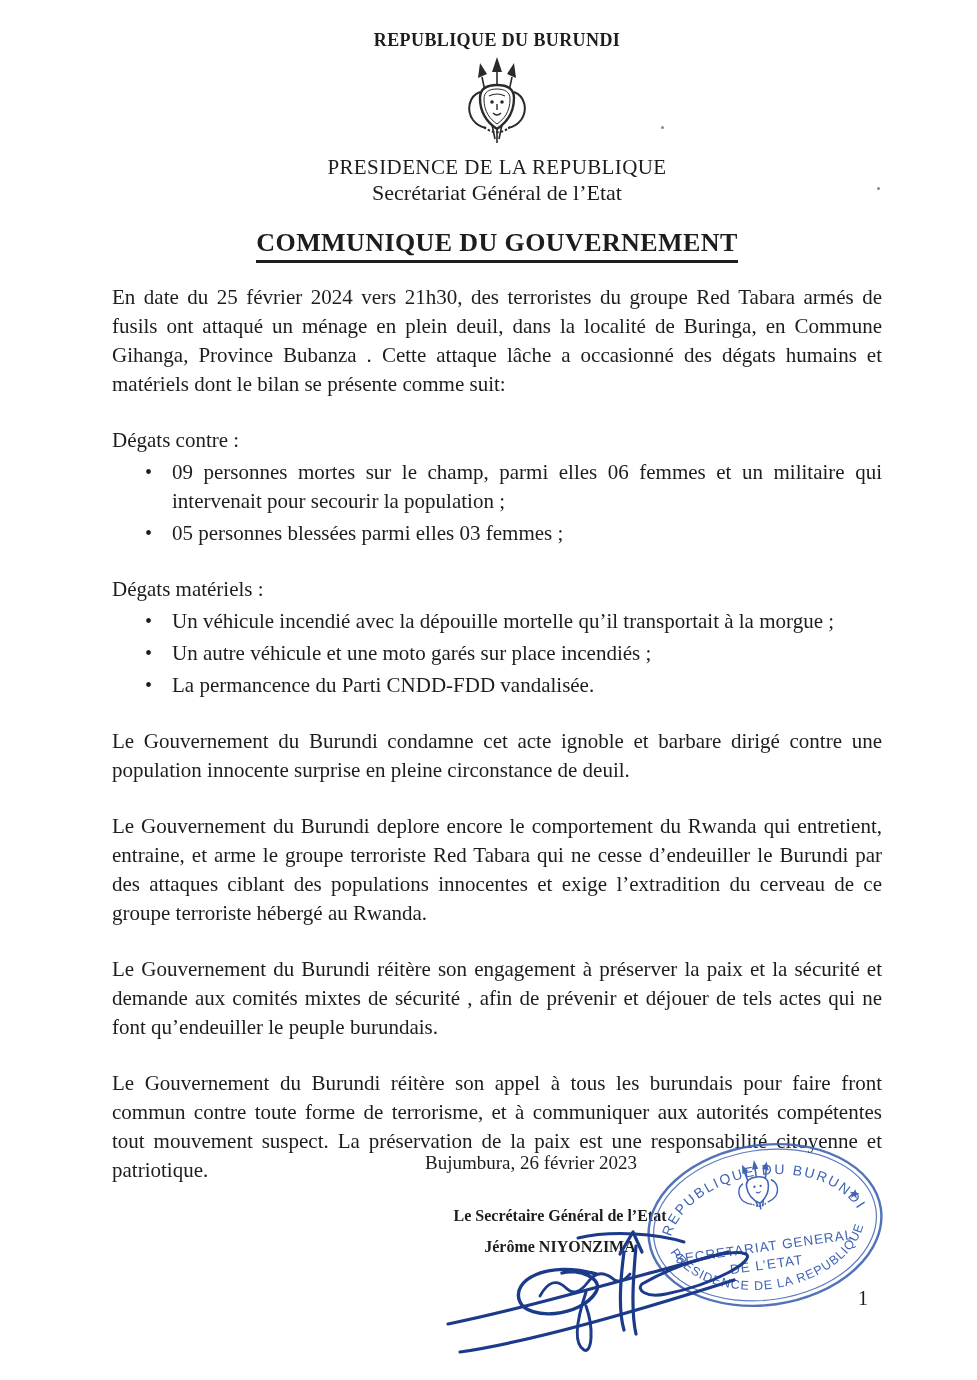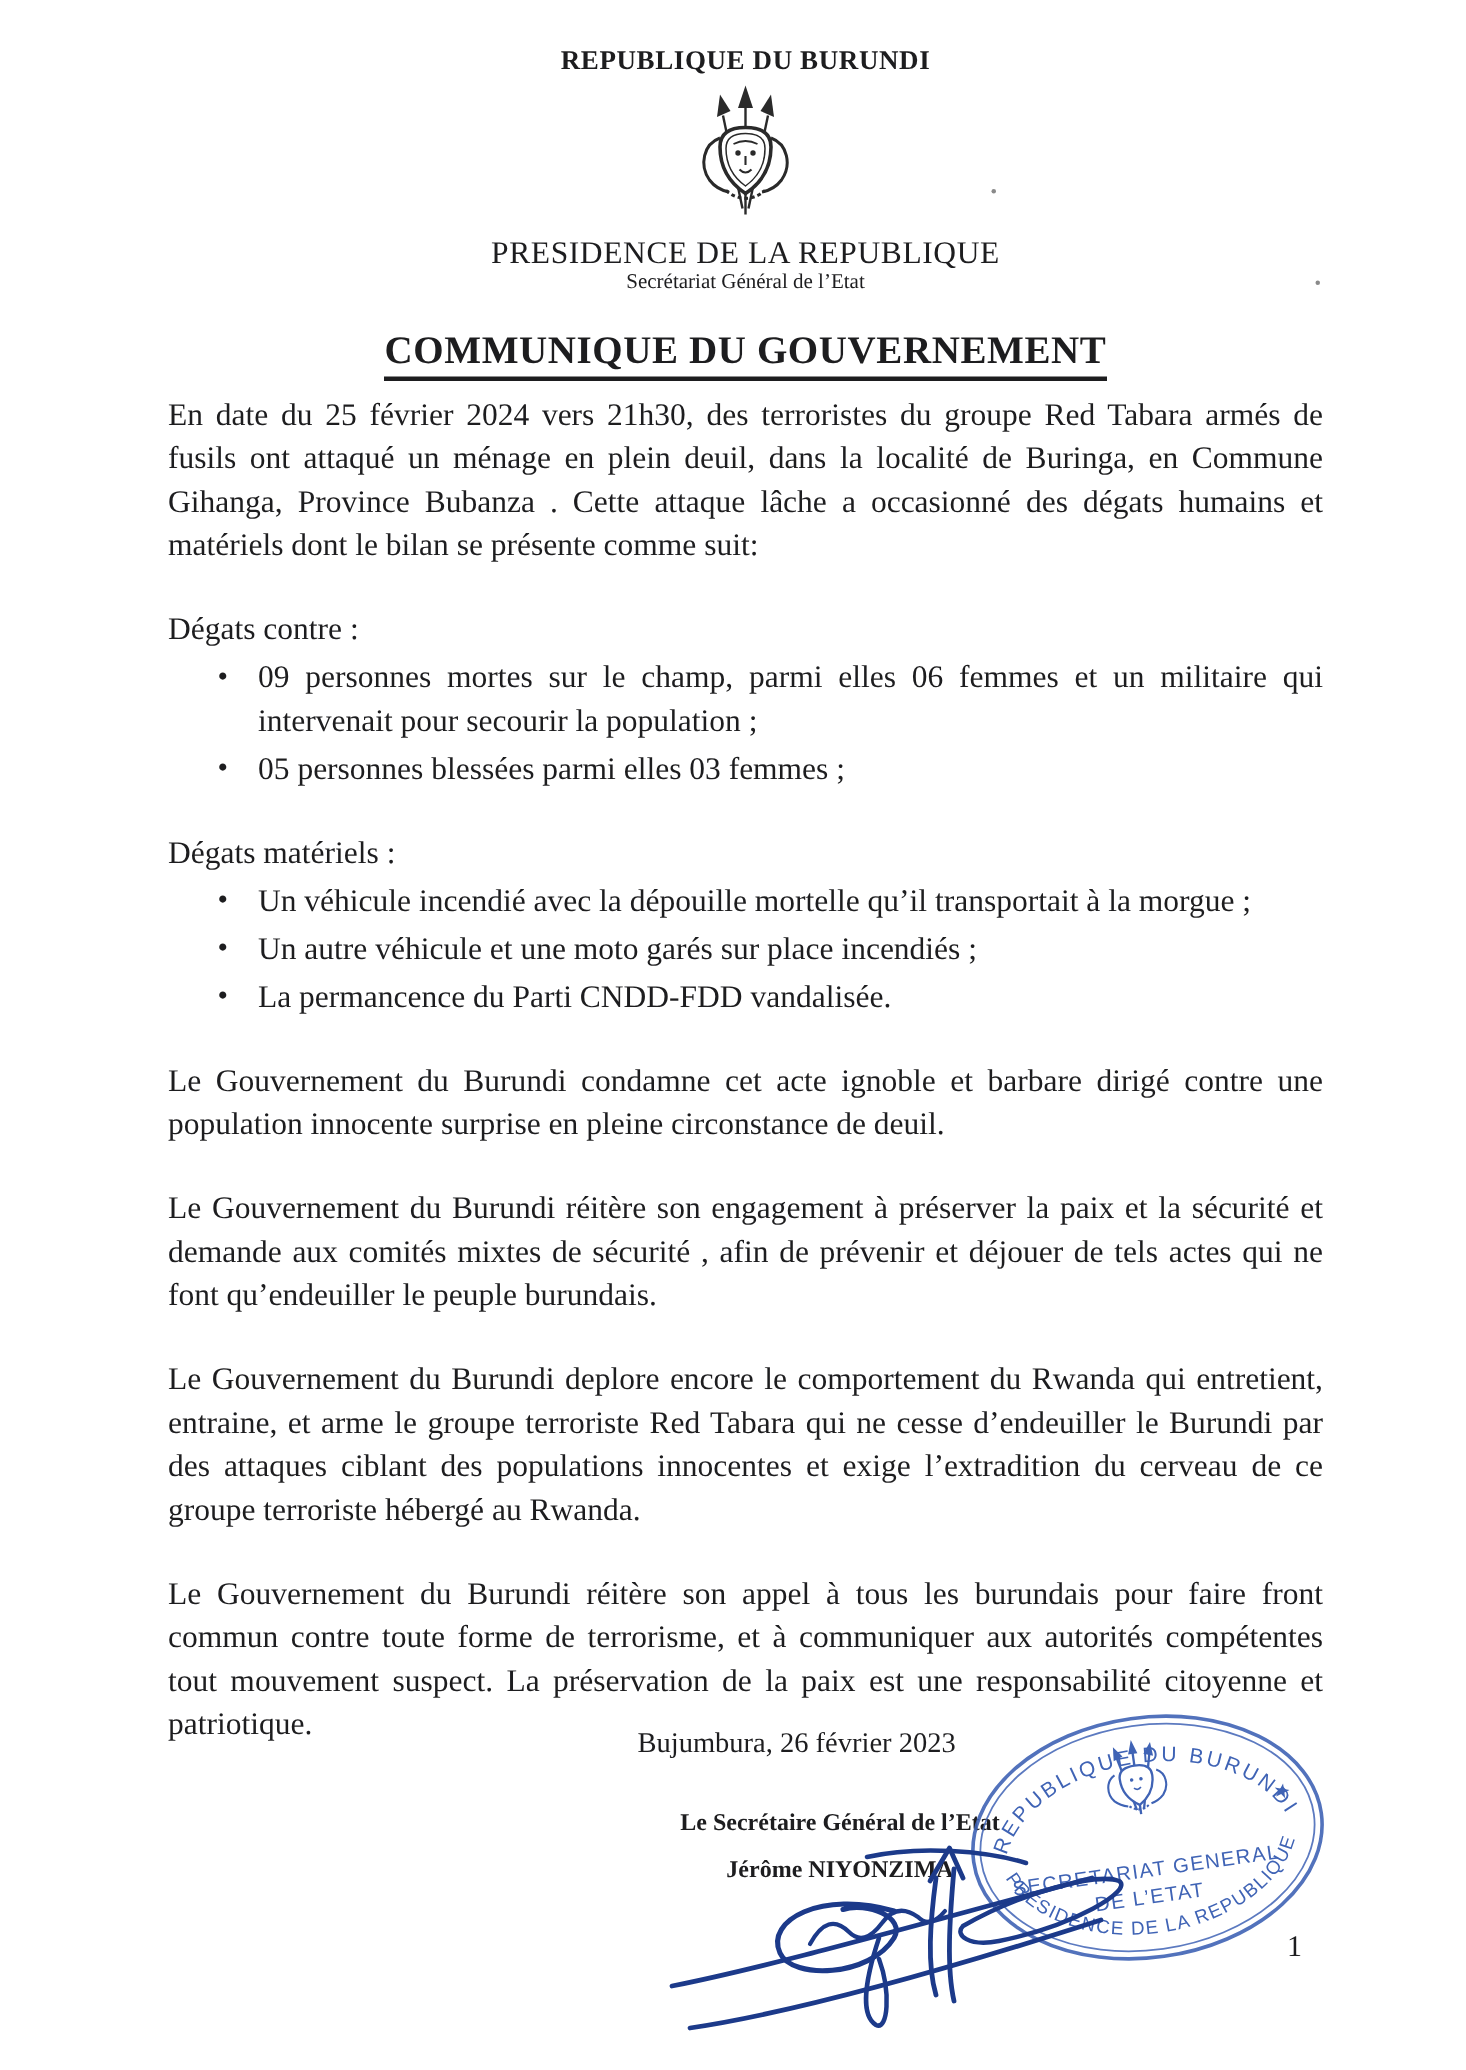--- a/index.html
+++ b/index.html
@@ -14,24 +14,24 @@
   }
   .content { padding:30px 95px 0 112px; }
 
   
   .doc-header { text-align:center; }
   .country {
     font-size:18px; font-weight:bold; letter-spacing:0.4px;
   }
   .emblem-wrap { margin:4px 0 2px 0; }
   .institution { font-size:21px; letter-spacing:0.4px; }
-  .department { font-size:14px; }
-
-  
-  .title-wrap { text-align:center; margin:22px 0 8px 0; }
+  .department { font-size:22px; }
+
+  
+  .title-wrap { text-align:center; margin:22px 0 20px 0; }
   .doc-title {
     display:inline-block;
     font-size:26px; font-weight:bold; letter-spacing:0.4px;
     border-bottom:3px solid #1d1d1f;
     padding-bottom:2px;
   }
 
   
   .para {
     font-size:21px; line-height:29px;
@@ -146,22 +146,22 @@
         <span class="bullet">•</span>
         <span>Un autre véhicule et une moto garés sur place incendiés ;</span>
       </li>
       <li>
         <span class="bullet">•</span>
         <span>La permancence du Parti CNDD-FDD vandalisée.</span>
       </li>
     </ul>
 
     <p class="para">Le Gouvernement du Burundi condamne cet acte ignoble et barbare dirigé contre une population innocente surprise en pleine circonstance de deuil.</p>
+    <p class="para">Le Gouvernement du Burundi deplore encore le comportement du Rwanda qui entretient, entraine, et arme le groupe terroriste Red Tabara qui ne cesse d’endeuiller le Burundi par des attaques ciblant des populations innocentes et exige l’extradition du cerveau de ce groupe terroriste hébergé au Rwanda.</p>
     <p class="para">Le Gouvernement du Burundi réitère son engagement à préserver la paix et la sécurité et demande aux comités mixtes de sécurité , afin de prévenir et déjouer de tels actes qui ne font qu’endeuiller le peuple burundais.</p>
-    <p class="para">Le Gouvernement du Burundi deplore encore le comportement du Rwanda qui entretient, entraine, et arme le groupe terroriste Red Tabara qui ne cesse d’endeuiller le Burundi par des attaques ciblant des populations innocentes et exige l’extradition du cerveau de ce groupe terroriste hébergé au Rwanda.</p>
     <p class="para">Le Gouvernement du Burundi réitère son appel à tous les burundais pour faire front commun contre toute forme de terrorisme, et à communiquer aux autorités compétentes tout mouvement suspect. La préservation de la paix est une responsabilité citoyenne et patriotique.</p>
   </div>
 
   <div class="dateline">Bujumbura, 26 février  2023</div>
 
   <div class="sig-block">
     <div>Le Secrétaire Général de l’Etat</div>
     <div>Jérôme NIYONZIMA</div>
   </div>
 

